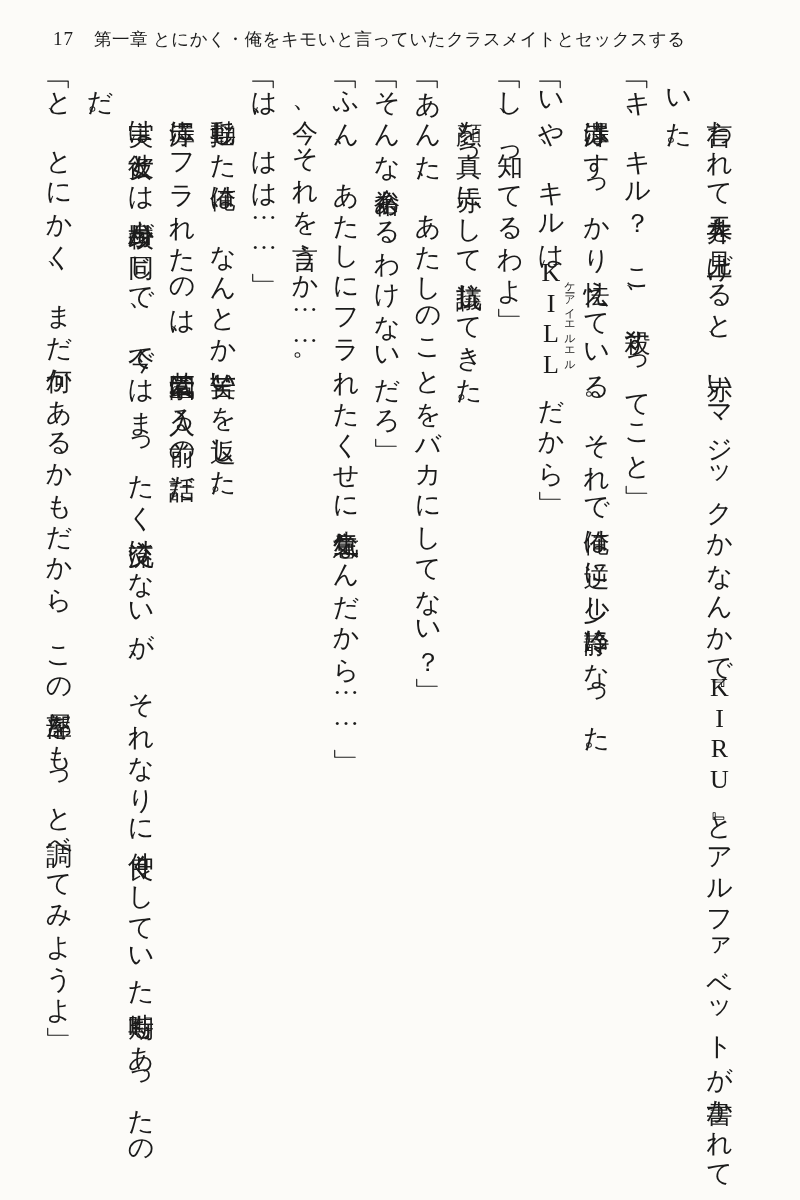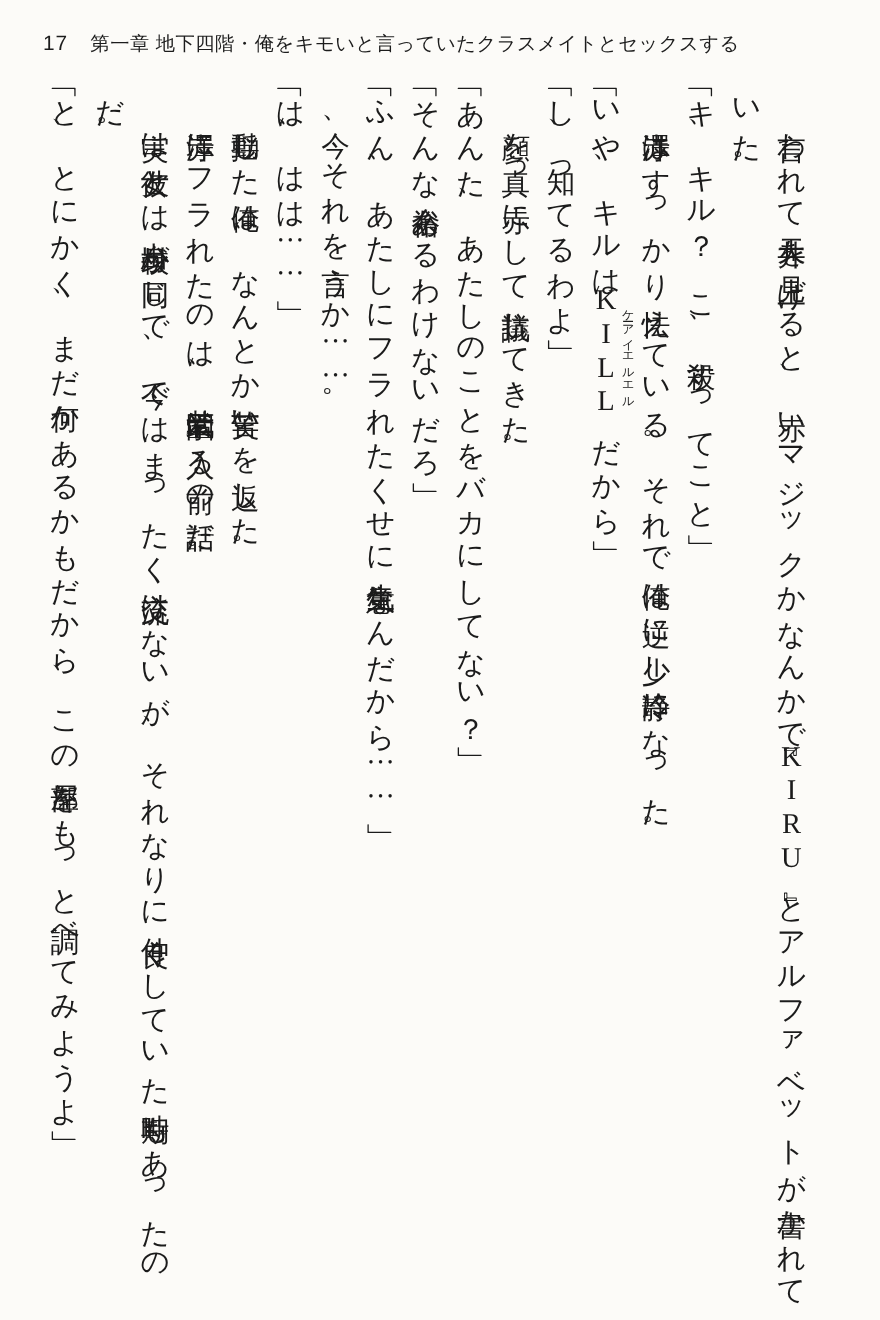--- a/index.html
+++ b/index.html
@@ -15,25 +15,25 @@
     font-family: "Liberation Serif", "DejaVu Serif", serif;
   }
   .page {
     position: absolute;
     inset: 0;
   }
   
   .running-header {
     position: absolute;
     top: 27px;
-    left: 39px;
+    left: 53px;
     display: flex;
     align-items: baseline;
     gap: 20px;
-    font-family: Liberation Sans, sans-serif;
+    font-family: Liberation Serif, serif;
     color: #1c1c1c;
     white-space: nowrap;
   }
   .page-number {
     font-size: 19px;
     letter-spacing: 1px;
   }
   .chapter-title {
     font-size: 17.5px;
     letter-spacing: 0.5px;
@@ -69,21 +69,21 @@
     text-orientation: upright;
   }
 </style>
 </head>
 <body>
 
 <div class="page">
 
   <div class="running-header">
     <span class="page-number">17</span>
-    <span class="chapter-title">第一章 地下四階・俺をキモいと言っていたクラスメイトとセックスする</span>
+    <span class="chapter-title">第一章 とにかく・俺をキモいと言っていたクラスメイトとセックスする</span>
   </div>
 
   <div class="text-body">
       <p class="para indent">言われて天井を見上げると、赤いマジックかなんかで『KIRU』とアルファベットが書かれていた。</p>
       <p class="para">「キ、キル？　こ、殺すってこと」</p>
       <p class="para indent">赤澤はすっかり怯えている。それで俺は逆に少し冷静になった。</p>
       <p class="para">「いや、キルは<ruby>KILL<rt>ケーアイエルエル</rt></ruby>だから」</p>
       <p class="para">「し、知ってるわよ」</p>
       <p class="para indent">顔を真っ赤にして抗議してきた。</p>
       <p class="para">「あんた、あたしのことをバカにしてない？」</p>

